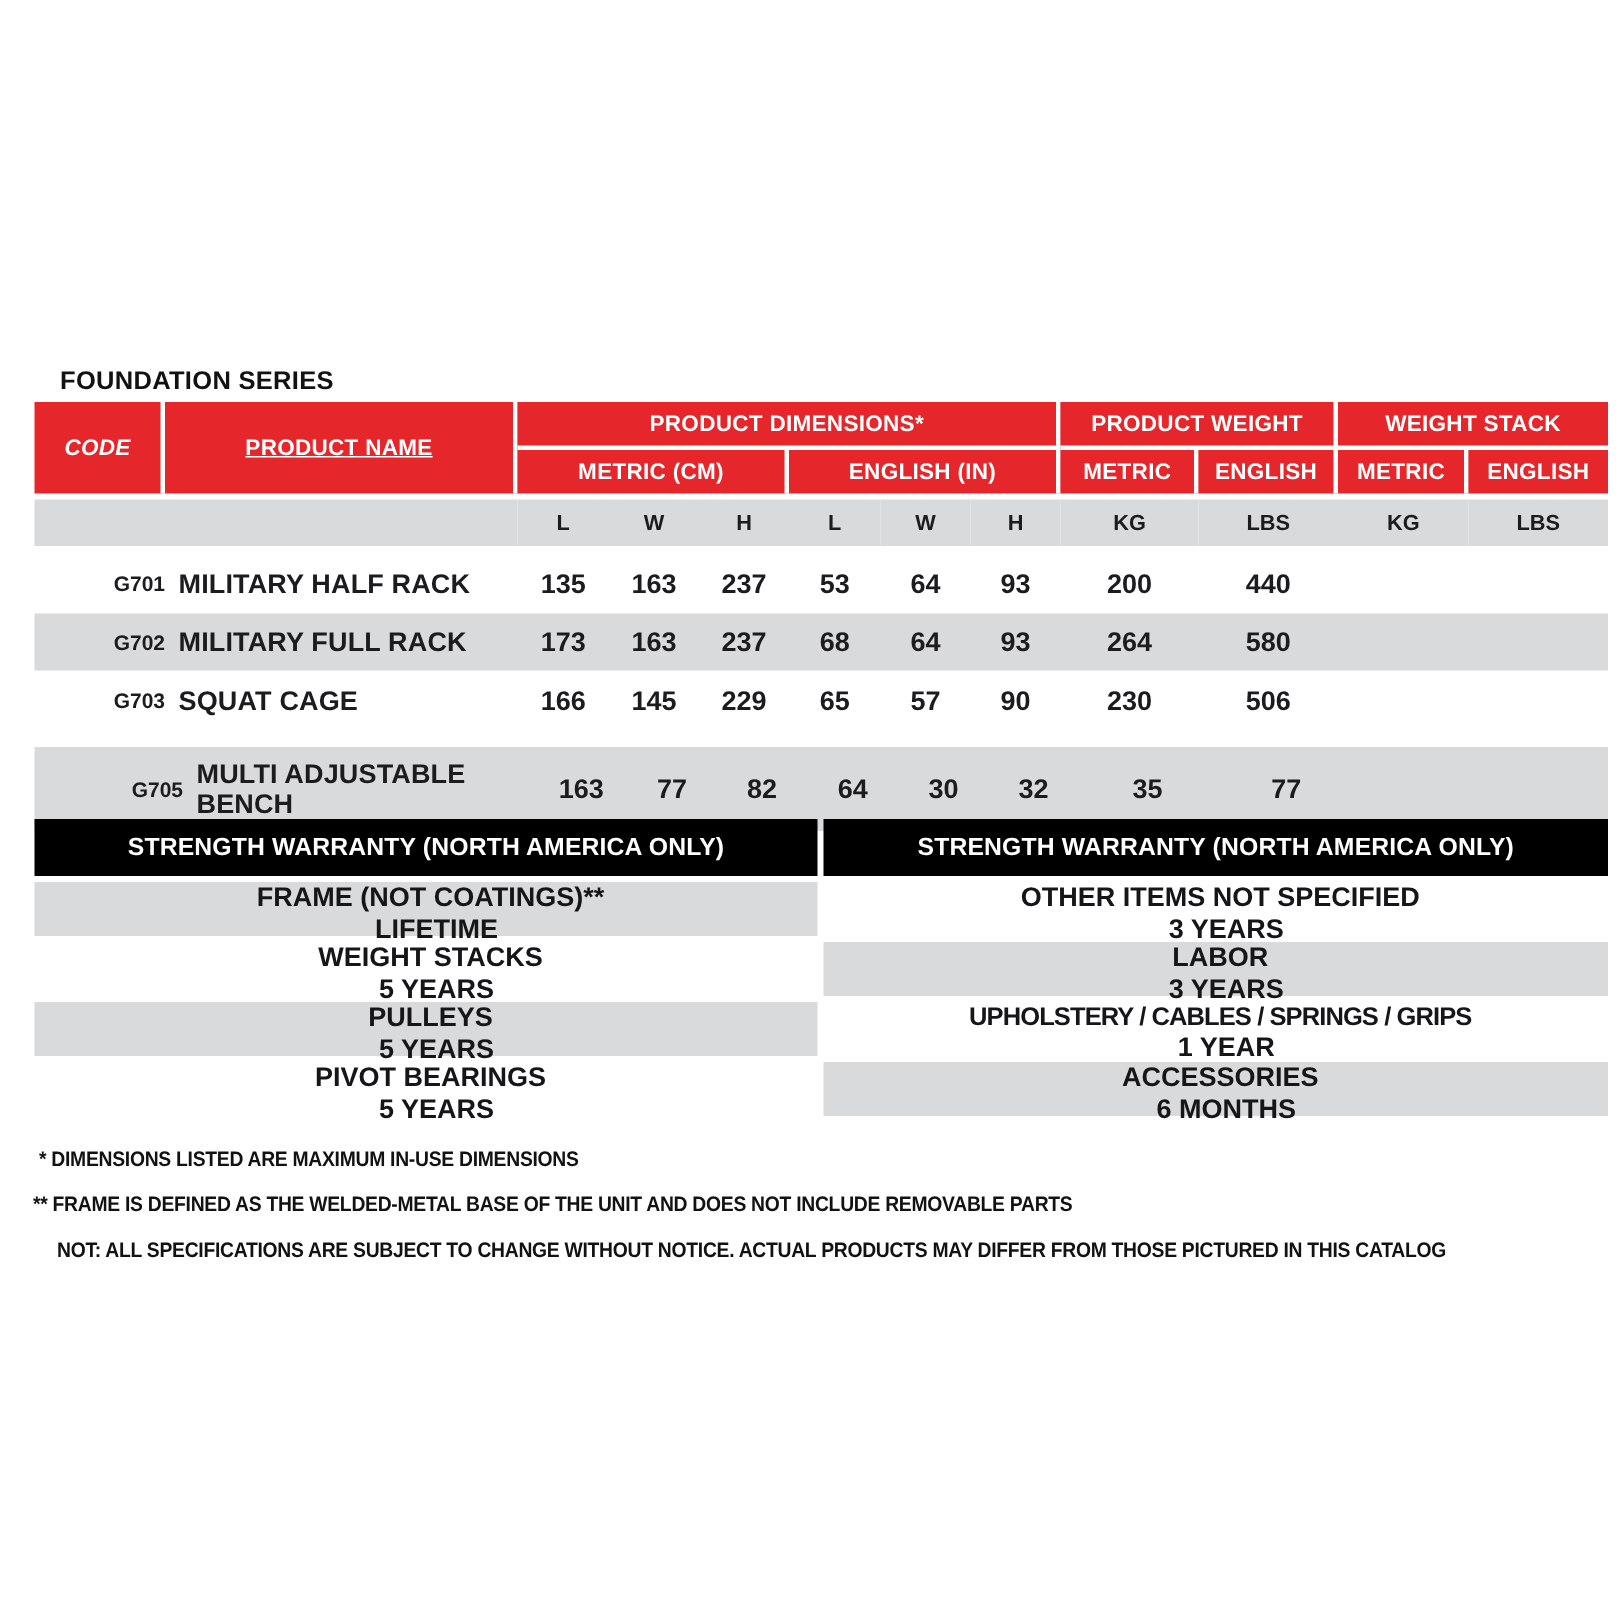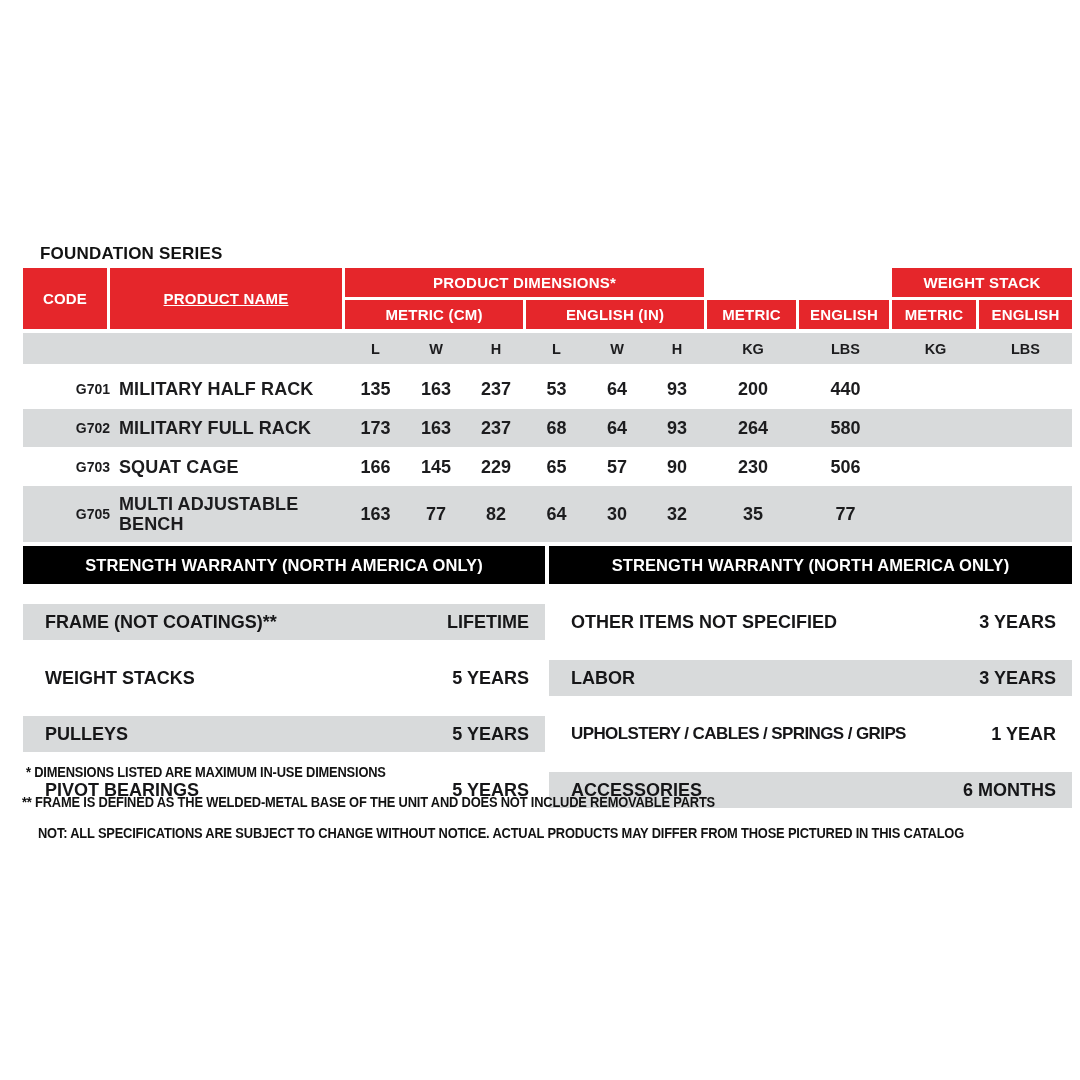--- a/index.html
+++ b/index.html
@@ -23,21 +23,21 @@
     color: #1c1c1e;
   }
   .hgrid { display: grid; grid-template-columns: var(--cols); grid-template-rows: 32px 29px; }
   .hcell {
     background: #e5262b; color: #ffffff; font-weight: bold; font-size: 15px;
     display: flex; align-items: center; justify-content: center;
     letter-spacing: .2px; box-sizing: border-box; white-space: nowrap; overflow: hidden;
   }
   .br { border-right: 3px solid #ffffff; }
   .bb { border-bottom: 3px solid #ffffff; }
-  .h-code  { grid-row: 1 / 3; grid-column: 1; }
+  .h-code  { grid-row: 1 / 3; grid-column: 1; font-style: italic; }
   .h-name  { grid-row: 1 / 3; grid-column: 2; text-decoration: underline; }
   .h-dims  { grid-row: 1; grid-column: 3 / 9; }
   .h-weight{ grid-row: 1; grid-column: 9 / 11; }
   .h-stack { grid-row: 1; grid-column: 11 / 13; }
   .h-mcm   { grid-row: 2; grid-column: 3 / 6; }
   .h-ein   { grid-row: 2; grid-column: 6 / 9; }
   .h-wm    { grid-row: 2; grid-column: 9; }
   .h-we    { grid-row: 2; grid-column: 10; }
   .h-sm    { grid-row: 2; grid-column: 11; }
   .h-se    { grid-row: 2; grid-column: 12; }
@@ -51,40 +51,41 @@
     font-weight: bold; font-size: 14.5px; color: #1c1c1e;
   }
 
   .drow {
     display: grid; grid-template-columns: var(--cols);
     align-items: center; min-height: 38px; margin-top: 1px;
     font-weight: bold; color: #1c1c1e; background: #ffffff;
   }
   .drow.first { margin-top: 6px; }
   .drow.gray { background: #d8dadb; }
-  .drow.tall { min-height: 56px; margin-top: 0; }
+  .drow.tall { min-height: 56px; margin-top: 12px; padding-left: 12px; }
   .dcode { text-align: right; font-size: 14px; }
   .dname { font-size: 18px; padding-left: 9px; line-height: 1.13; letter-spacing: .1px; }
   .dnum  { text-align: center; font-size: 18px; }
 
   
   .warranty { position: absolute; top: 546px; }
   .warranty.wl { left: 23px; width: 522px; }
   .warranty.wr { left: 549px; width: 523px; }
   .whead {
     height: 38px; background: #000000; color: #ffffff;
     font-weight: bold; font-size: 16.5px; letter-spacing: .1px;
     display: flex; align-items: center; justify-content: center; white-space: nowrap;
   }
   .wrow {
-    height: 36px; margin-top: 20px; box-sizing: border-box;
+    height: 36px; margin-top: 4px; box-sizing: border-box;
     display: flex; align-items: center; justify-content: space-between;
     padding: 0 16px 0 22px;
     font-weight: bold; font-size: 18px; color: #161618; background: #ffffff;
     white-space: nowrap;
+    flex-direction: column;
   }
   .wrow.gray { background: #d8dadb; }
   .wrow.tight .wlabel { font-size: 17px; letter-spacing: -0.6px; }
   .wvalue { padding-left: 8px; }
 
   
   .fn {
     position: absolute; font-weight: bold; font-size: 14px; color: #121212;
     letter-spacing: -0.2px; white-space: nowrap;
     transform: scaleX(0.92); transform-origin: left center;
@@ -98,20 +99,21 @@
 
 <div class="page">
 
   <div class="title">FOUNDATION SERIES</div>
 
   <div class="spec">
     <div class="hgrid">
       <div class="hcell h-code br">CODE</div>
       <div class="hcell h-name br">PRODUCT NAME</div>
       <div class="hcell h-dims br bb">PRODUCT DIMENSIONS*</div>
+      <div class="hcell h-weight br bb">PRODUCT WEIGHT</div>
       <div class="hcell h-stack bb">WEIGHT STACK</div>
       <div class="hcell h-mcm br">METRIC (CM)</div>
       <div class="hcell h-ein br">ENGLISH (IN)</div>
       <div class="hcell h-wm br">METRIC</div>
       <div class="hcell h-we br">ENGLISH</div>
       <div class="hcell h-sm br">METRIC</div>
       <div class="hcell h-se">ENGLISH</div>
     </div>
 
     <div class="ucols">

